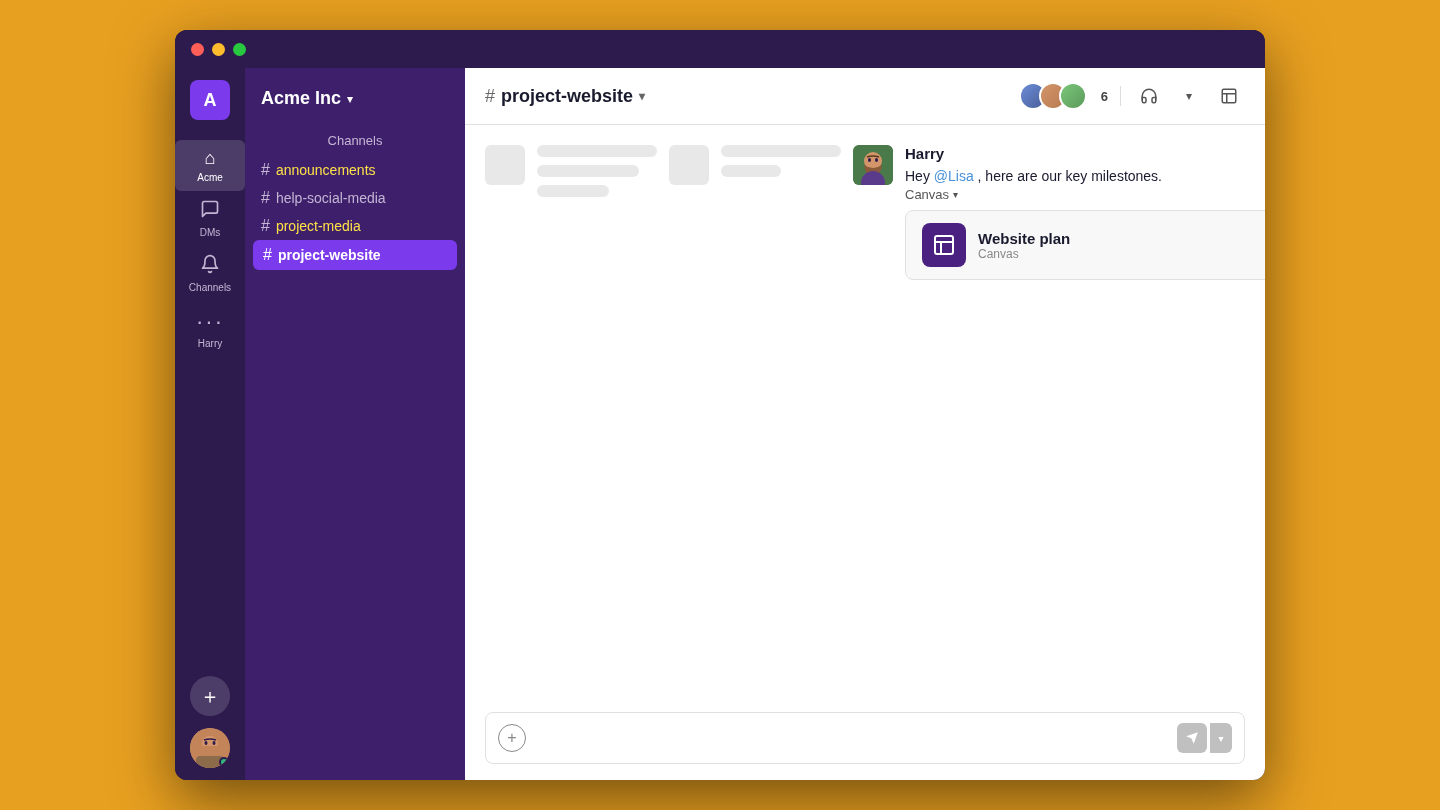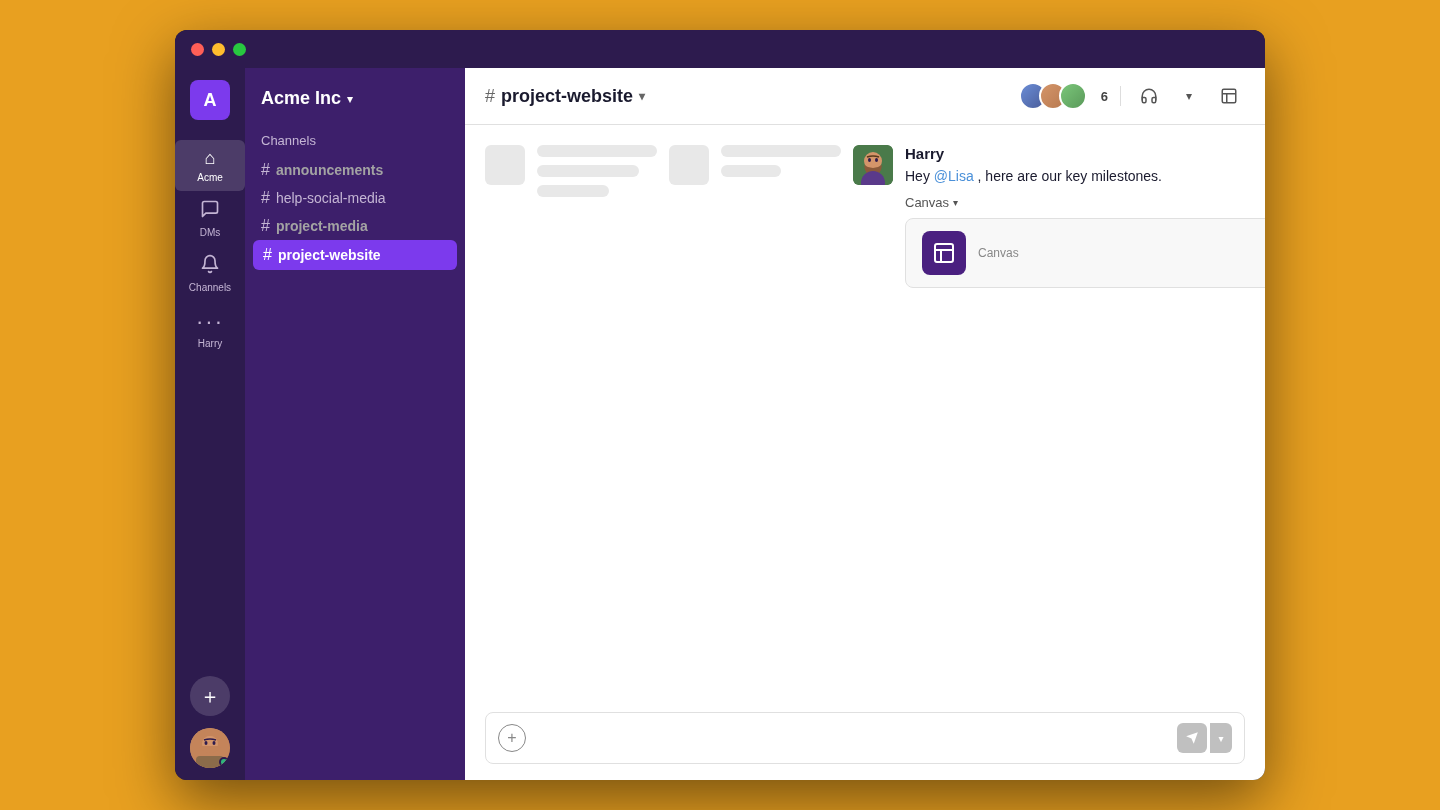--- a/index.html
+++ b/index.html
@@ -136,20 +136,21 @@
       border-radius: 50%;
       border: 2px solid #2D1B4E;
     }
     
     .channel-sidebar {
       width: 220px;
       background: #3D1F6B;
       padding: 0;
       overflow-y: auto;
       flex-shrink: 0;
+      text-align: center;
     }
     .workspace-header {
       padding: 20px 16px 16px;
       display: flex;
       align-items: center;
       gap: 6px;
       cursor: pointer;
     }
     .workspace-name {
       font-size: 18px;
@@ -186,21 +187,21 @@
     .channel-hash {
       font-size: 16px;
       color: #C4B5D4;
       font-weight: 300;
     }
     .channel-item.active .channel-hash { color: white; }
     .channel-item.active .channel-name { color: white; font-weight: 600; }
     .channel-name {
       font-size: 14px;
     }
-    .channel-name.bold { font-weight: 700; color: #a3a3a3; }
+    .channel-name.bold { font-weight: 400; color: #fde047; }
     
     .chat-main {
       flex: 1;
       background: white;
       display: flex;
       flex-direction: column;
       overflow: hidden;
     }
     .chat-header {
       padding: 12px 20px;
@@ -331,21 +332,20 @@
     .msg-name {
       font-size: 15px;
       font-weight: 700;
       color: #1A1A2E;
       margin-bottom: 4px;
     }
     .msg-text {
       font-size: 14px;
       color: #1A1A2E;
       line-height: 1.5;
-      margin-bottom: 8px;
     }
     .mention {
       color: #4A90D9;
       font-weight: 500;
     }
     .canvas-label {
       display: flex;
       align-items: center;
       gap: 4px;
       font-size: 13px;
@@ -629,20 +629,21 @@
               <span class="canvas-arrow">▾</span>
             </div>
             <div class="canvas-attachment">
               <div class="canvas-icon">
                 <svg width="24" height="24" viewBox="0 0 24 24" fill="none" stroke="white" stroke-width="2">
                   <rect x="3" y="3" width="18" height="18" rx="2"></rect>
                   <path d="M3 9h18M9 21V9"></path>
                 </svg>
               </div>
               <div class="canvas-info">
+                <div class="canvas-title">Website plan</div>
                 <div class="canvas-subtitle">Canvas</div>
               </div>
             </div>
           </div>
         </div>
       </div>
 
       <div class="chat-input-area">
         <div class="chat-input-box">
           <div class="input-plus">

